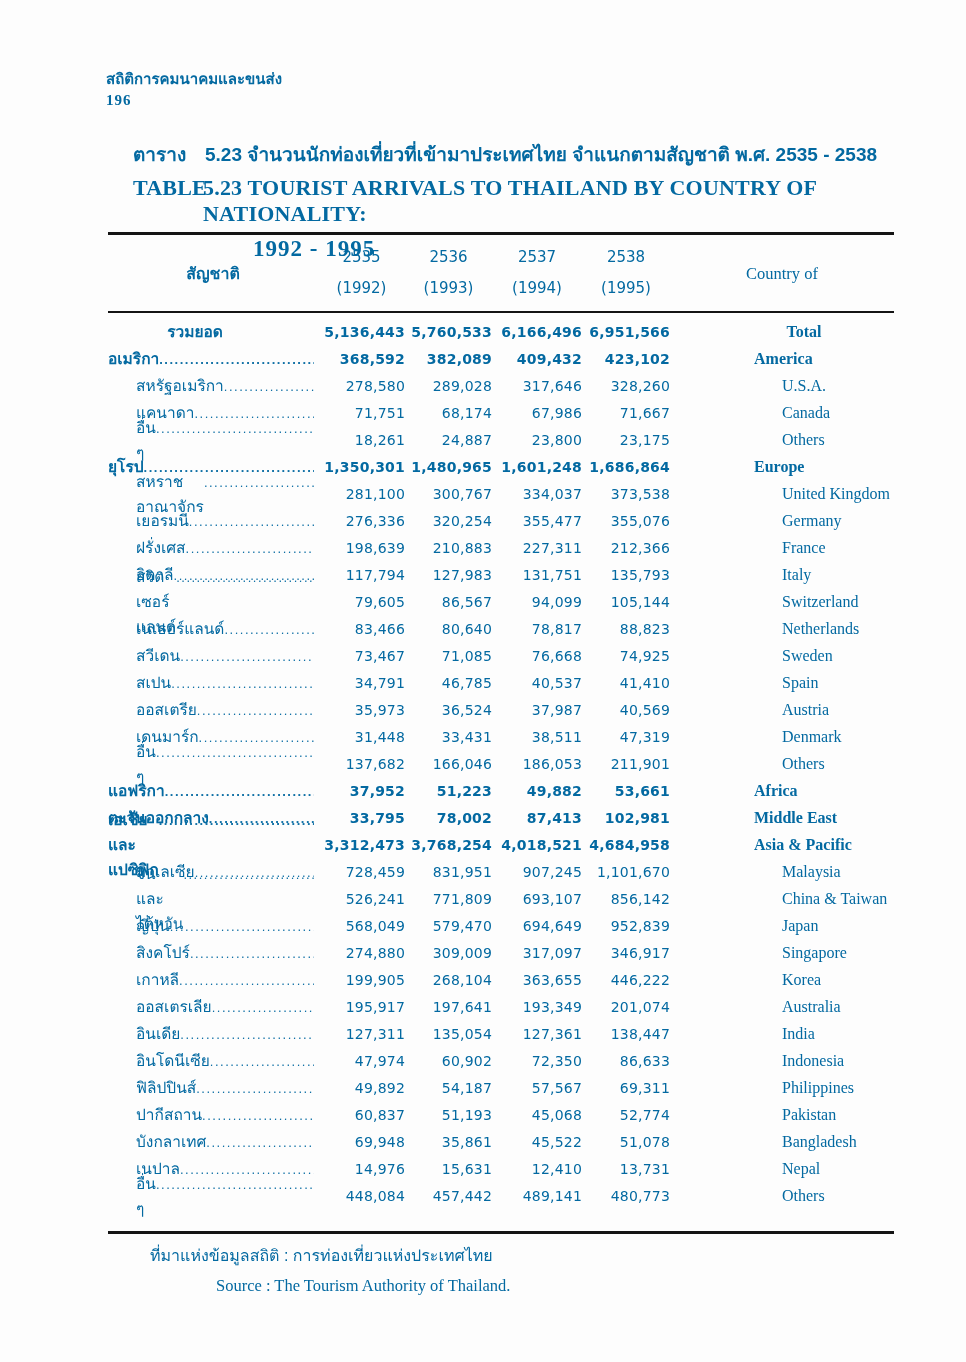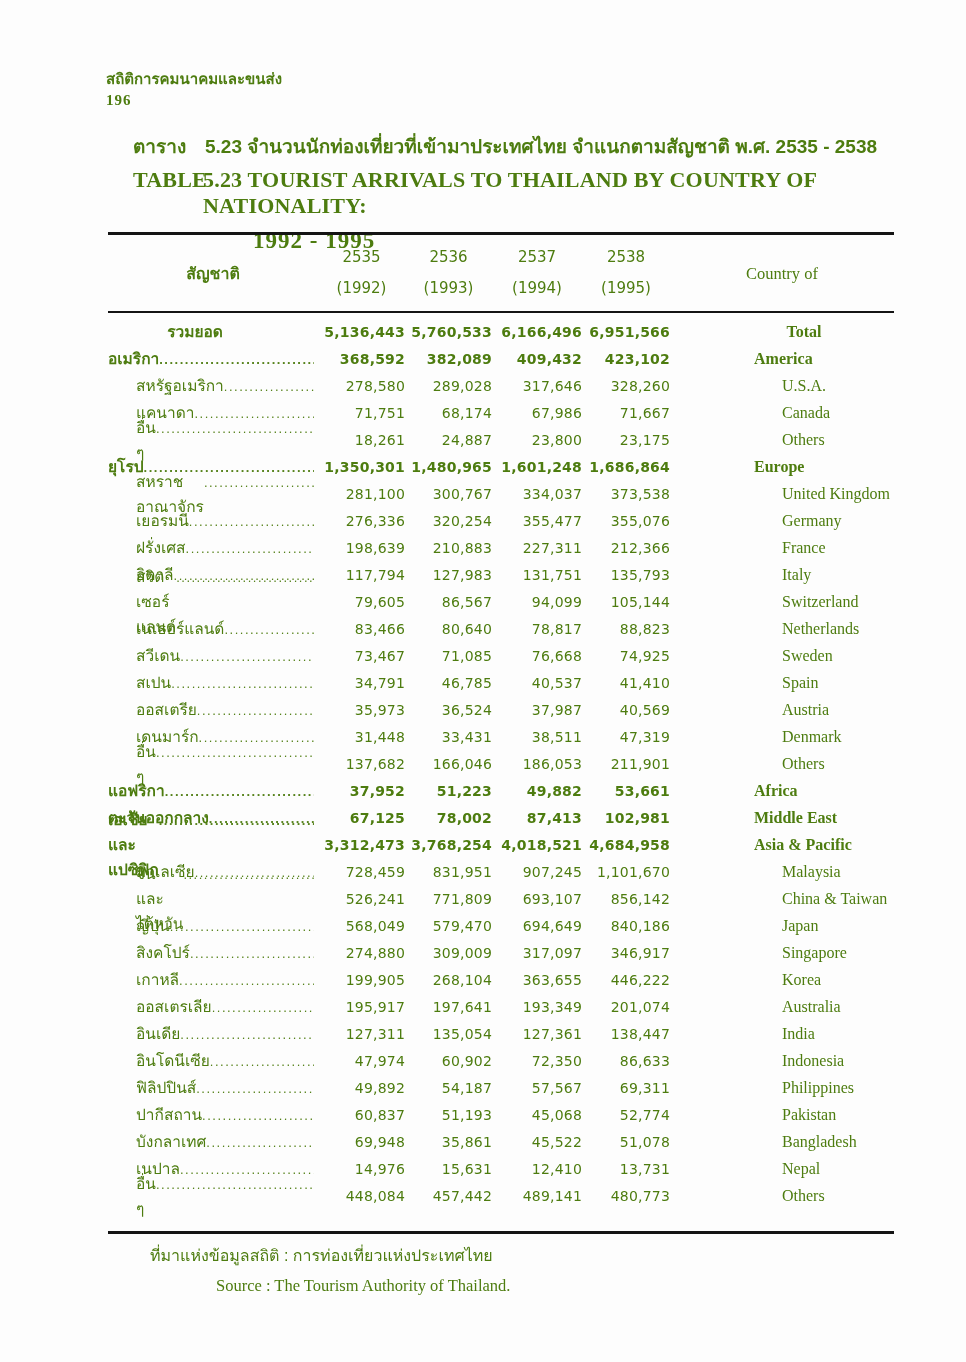--- a/index.html
+++ b/index.html
@@ -2,32 +2,32 @@
 <html><head>
 <meta charset="utf-8">
 <style>
   * { margin:0; padding:0; box-sizing:border-box; }
   html,body { background:#e8e8e8; }
   .page {
     position:relative;
     width:966px; height:1362px;
     margin:0 auto;
     background:#fdfdfd;
-    color:#4d7c0f;
+    color:#0369a1;
     font-family:"Liberation Sans","DejaVu Sans",sans-serif;
     overflow:hidden;
   }
   
   .doc-header { position:absolute; left:106px; top:68px; }
   .doc-header .dept { font-size:15px; font-weight:bold; line-height:1.4; }
   .doc-header .pagenum { font-size:15px; font-weight:bold; margin-top:3px;
     font-family:"Liberation Serif","DejaVu Serif",serif; letter-spacing:1px; }
 
   
-  .title-block { position:absolute; left:133px; top:132px; width:790px; }
+  .title-block { position:absolute; left:133px; top:140px; width:790px; }
   .title-line { display:flex; align-items:baseline; }
   .title-th { font-size:19px; font-weight:bold; line-height:1.55; }
   .title-th .t-label { width:72px; flex:none; }
   .title-en { margin-top:6px; font-family:"Liberation Serif","DejaVu Serif",serif;
     font-size:22px; font-weight:bold; letter-spacing:.2px; }
   .title-en .t-label { width:70px; flex:none; }
   .title-years { margin-top:9px; margin-left:120px;
     font-family:"Liberation Serif","DejaVu Serif",serif;
     font-size:23px; font-weight:bold; letter-spacing:1px; }
 
@@ -306,21 +306,21 @@
     <div class="num">51,223</div>
     <div class="num">49,882</div>
     <div class="num">53,661</div>
     <div class="en-cell">Africa</div>
   </div>
         <div class="grid-row data-row row-region">
     <div class="thai-cell">
       <span class="thai-label">ตะวันออกกลาง</span>
       <span class="dots">..........................................................................................</span>
     </div>
-    <div class="num">67,125</div>
+    <div class="num">33,795</div>
     <div class="num">78,002</div>
     <div class="num">87,413</div>
     <div class="num">102,981</div>
     <div class="en-cell">Middle East</div>
   </div>
         <div class="grid-row data-row row-region">
     <div class="thai-cell">
       <span class="thai-label">เอเชีย และแปซิฟิก</span>
       <span class="dots">..........................................................................................</span>
     </div>
@@ -353,21 +353,21 @@
     <div class="en-cell">China &amp; Taiwan</div>
   </div>
         <div class="grid-row data-row row-country">
     <div class="thai-cell">
       <span class="thai-label">ญี่ปุ่น</span>
       <span class="dots">..........................................................................................</span>
     </div>
     <div class="num">568,049</div>
     <div class="num">579,470</div>
     <div class="num">694,649</div>
-    <div class="num">840,186</div>
+    <div class="num">952,839</div>
     <div class="en-cell">Japan</div>
   </div>
         <div class="grid-row data-row row-country">
     <div class="thai-cell">
       <span class="thai-label">สิงคโปร์</span>
       <span class="dots">..........................................................................................</span>
     </div>
     <div class="num">274,880</div>
     <div class="num">309,009</div>
     <div class="num">317,097</div>

